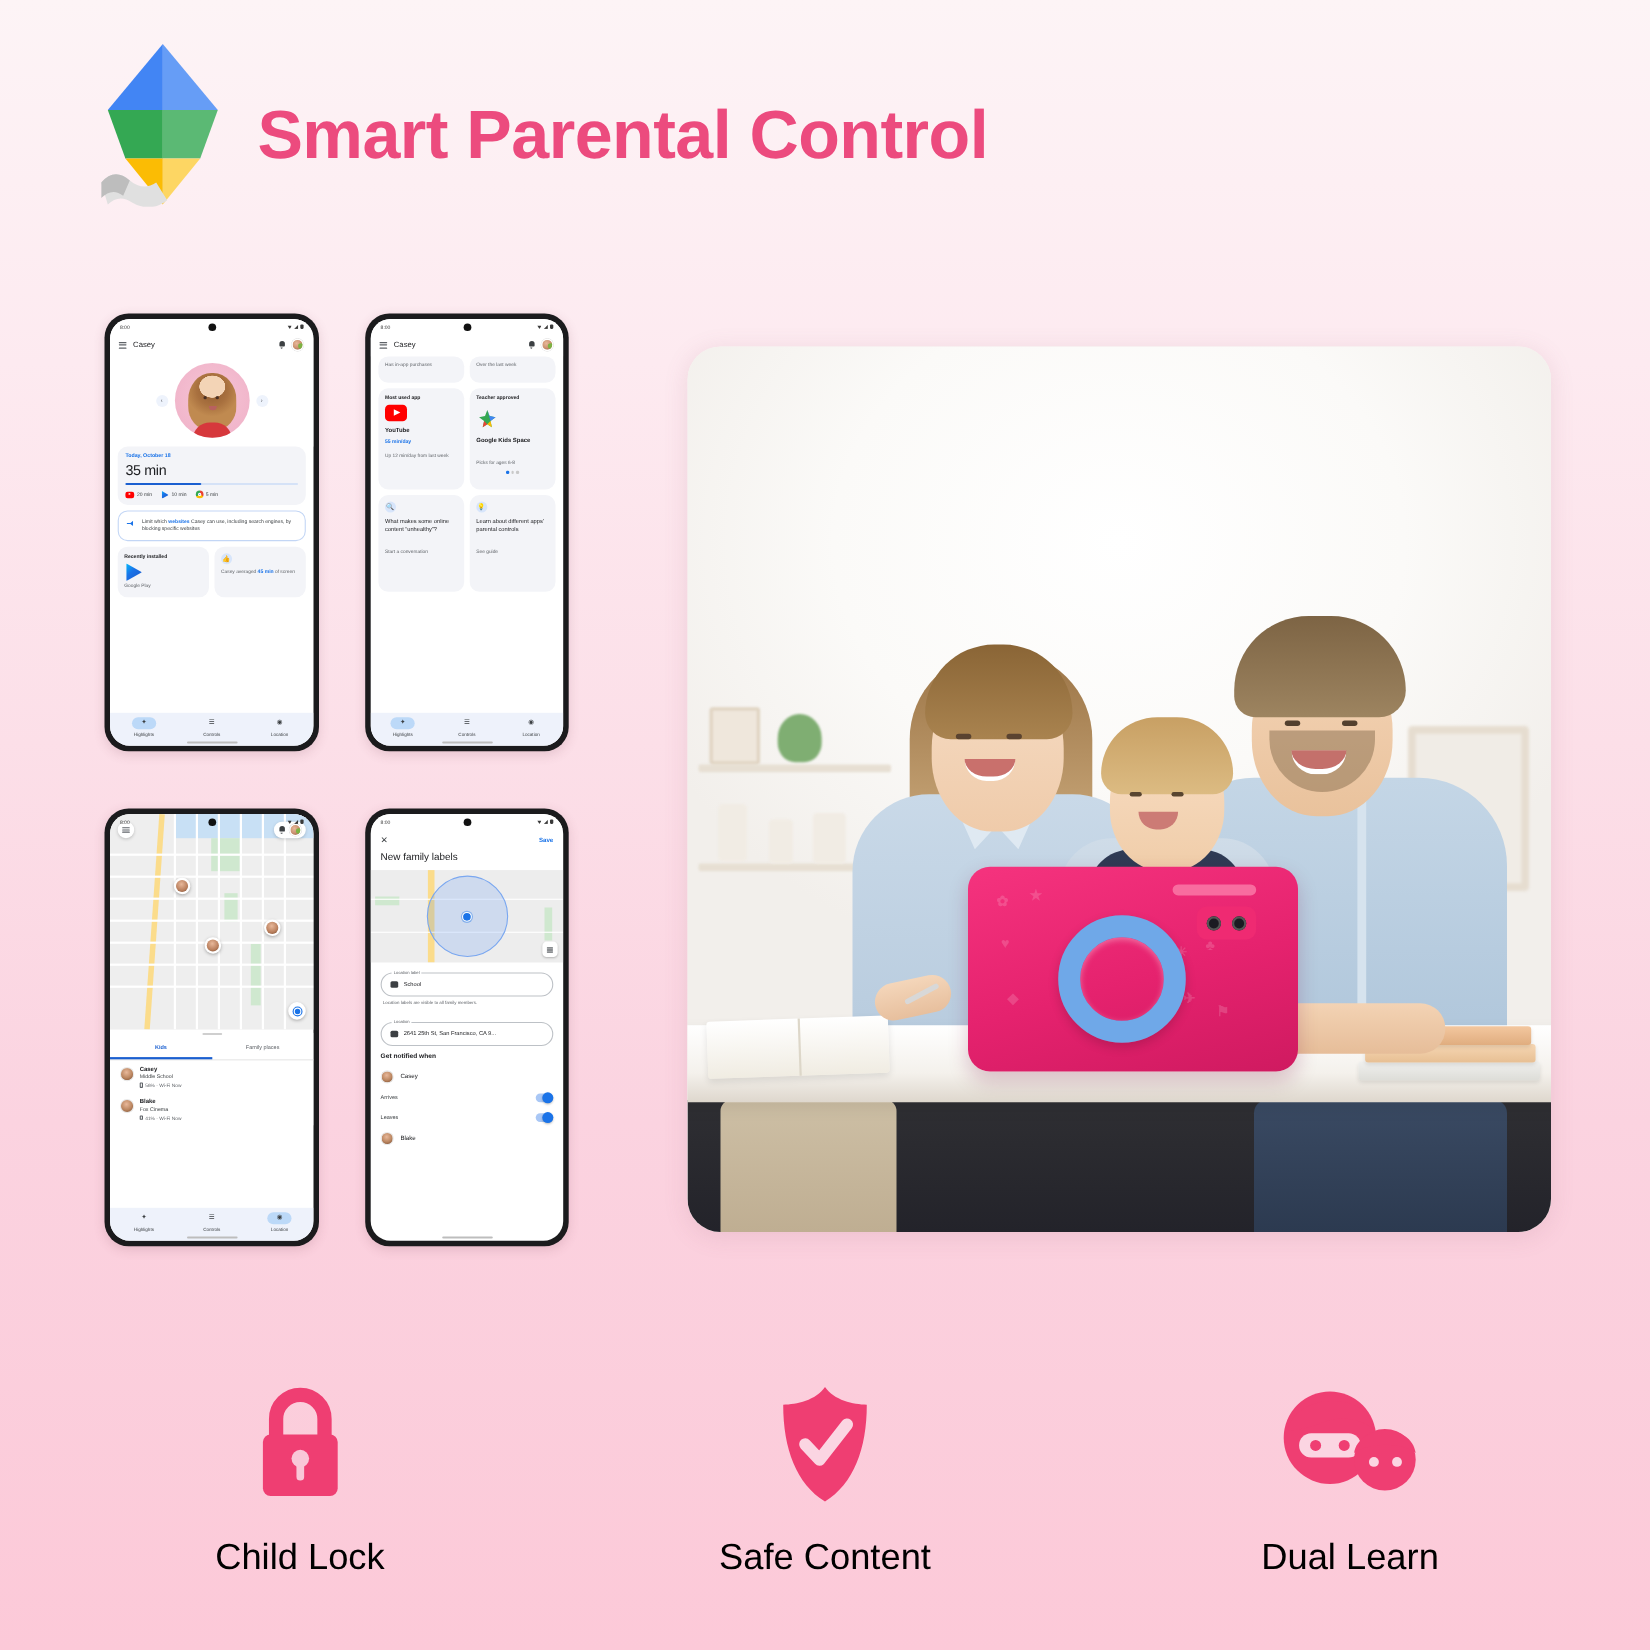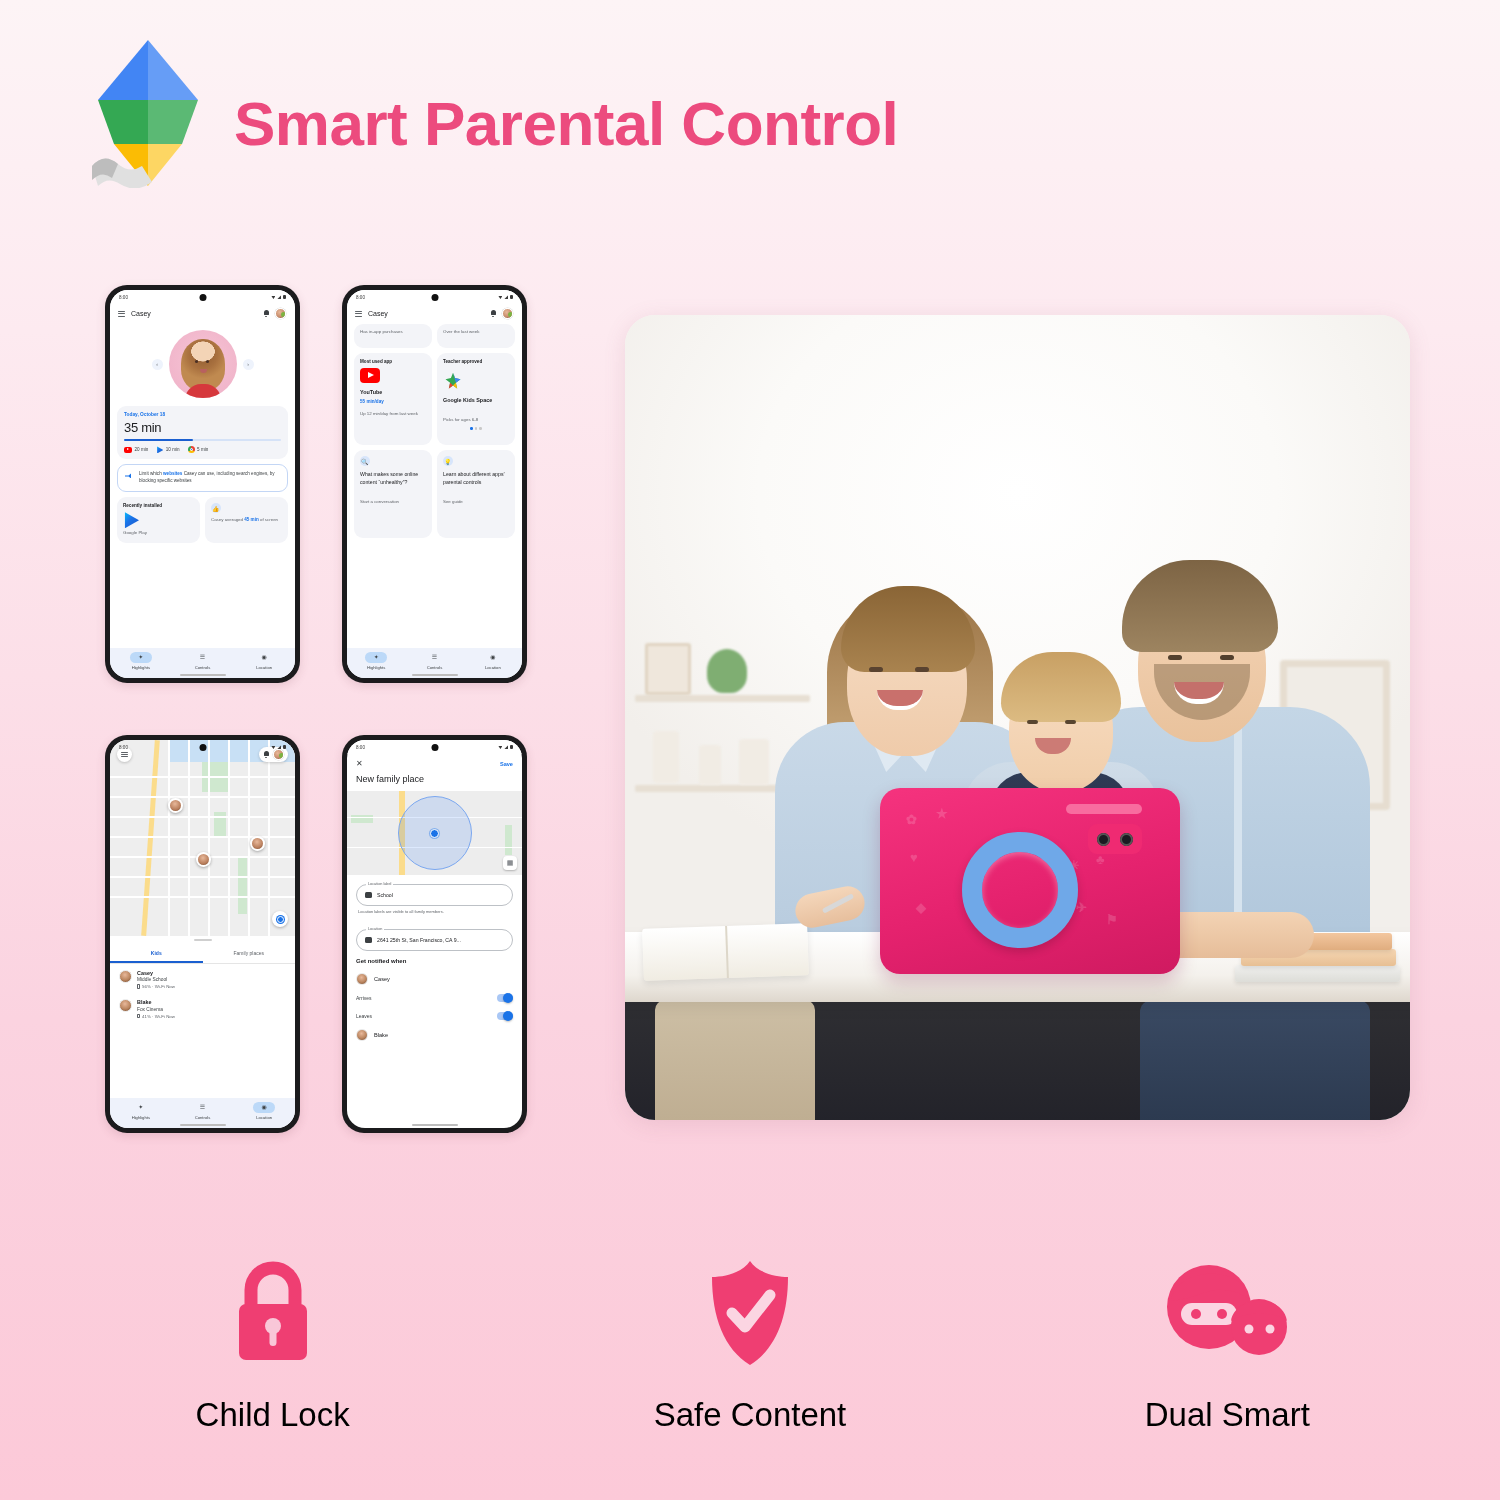--- a/index.html
+++ b/index.html
@@ -20,21 +20,20 @@
     margin-top: 20px;
   }
 
   
   .phone {
     position: absolute;
     background: #1b1b1d;
     border-radius: 22px;
     padding: 5px;
     box-shadow: 0 3px 10px rgba(120,60,80,.16);
-    margin-left: 10px;
   }
   .phone-screen {
     width: 100%; height: 100%;
     background: #ffffff;
     border-radius: 18px;
     overflow: hidden;
     position: relative;
     font-size: 5.2px;
     color: #1f1f1f;
   }
@@ -695,21 +694,21 @@
       <span class="sb-right">
         <i class="sb-ic wifi"></i>
         <i class="sb-ic sig"></i>
         <i class="sb-ic bat"></i>
       </span>
     </div>
     <div class="p4-top">
       <span class="x-ic">✕</span>
       <span class="save-link">Save</span>
     </div>
-    <div class="p4-title">New family place</div>
+    <div class="p4-title">New family labels</div>
 
     <div class="p4-map">
       <div class="hwy" style="left:52px;top:0;bottom:0;position:absolute;width:6px;background:#fbdc8b"></div>
       <div class="park" style="position:absolute;left:4px;top:24px;width:22px;height:8px;background:#cfe8cf"></div>
       <div class="park" style="position:absolute;right:10px;top:34px;width:7px;height:30px;background:#cfe8cf"></div>
       <div class="road-h" style="position:absolute;left:0;right:0;top:26px;height:1.4px;background:#fff"></div>
       <div class="road-h" style="position:absolute;left:0;right:0;top:56px;height:1.4px;background:#fff"></div>
       <div class="geo-circle">
           <span class="geo-dot"></span>
         </div>
@@ -869,16 +868,16 @@
         <path d="M6 42 C10 8 78 4 84 40 C70 30 52 28 38 34 C30 37 22 40 6 42 Z" fill="#ef3e72"></path>
         <rect x="16" y="44" width="56" height="22" rx="11" fill="#fbd5e2"></rect>
         <circle cx="31" cy="55" r="5" fill="#ef3e72"></circle>
         <circle cx="57" cy="55" r="5" fill="#ef3e72"></circle>
         <circle cx="94" cy="68" r="28" fill="#ef3e72"></circle>
         <path d="M66 62 C70 36 118 34 122 62 C110 52 80 52 66 62 Z" fill="#ef3e72"></path>
         <circle cx="84" cy="70" r="4.5" fill="#fbd5e2"></circle>
         <circle cx="105" cy="70" r="4.5" fill="#fbd5e2"></circle>
       </svg>
     </div>
-    <div class="feature-label">Dual Smart</div>
+    <div class="feature-label">Dual Learn</div>
   </div>
 
 </div>
 
 </body></html>

